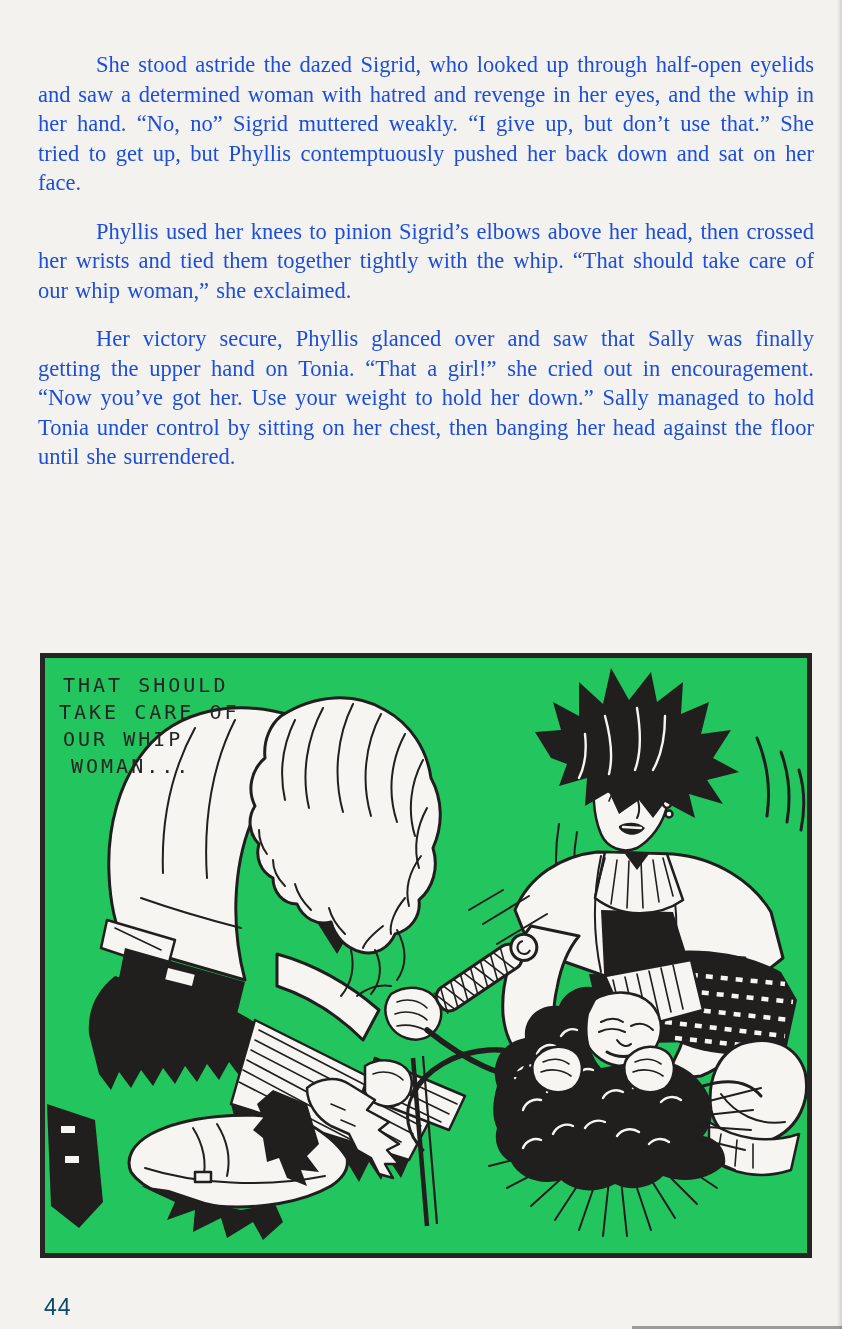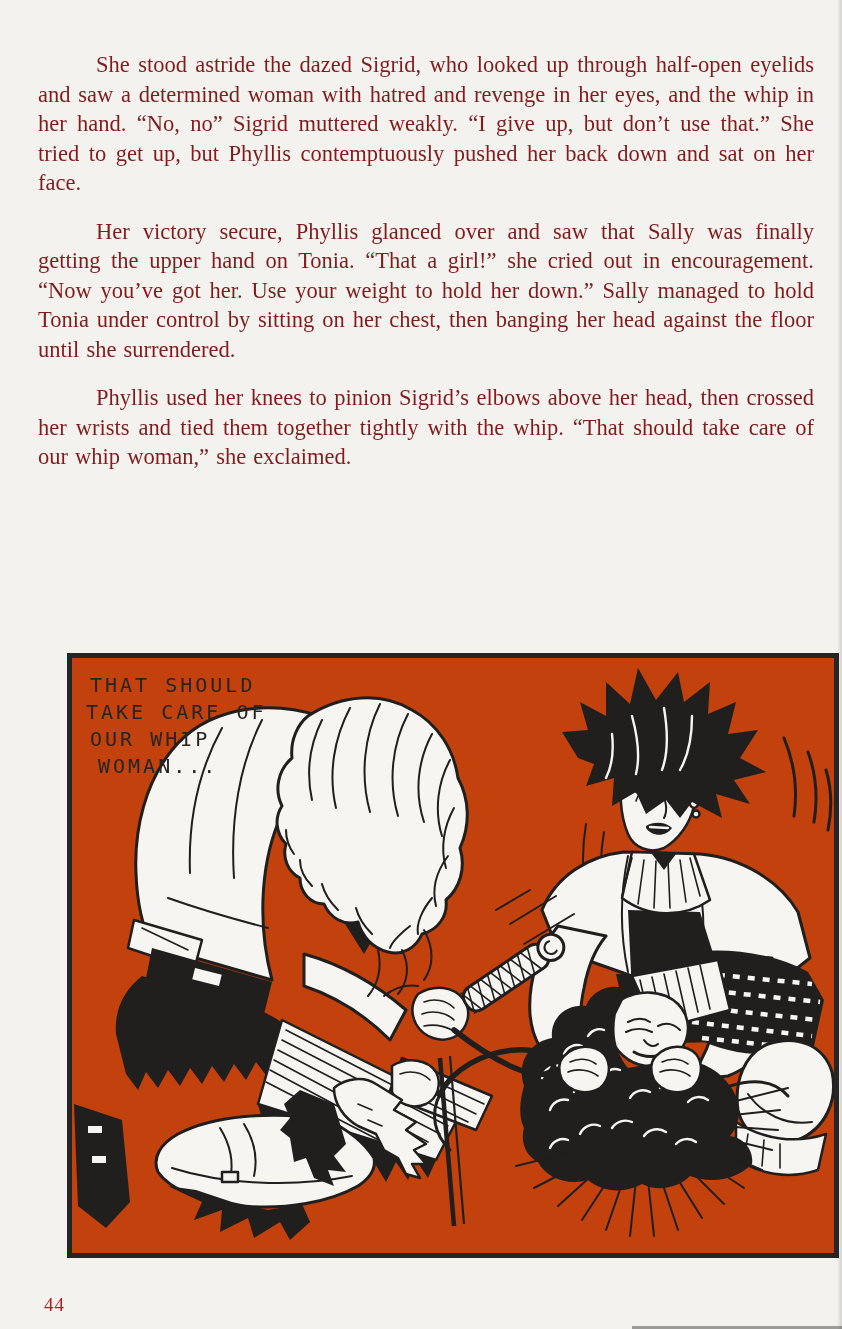--- a/index.html
+++ b/index.html
@@ -2,47 +2,47 @@
 <html><head>
 <meta charset="utf-8">
 <style>
   html,body{margin:0;padding:0;background:#e8e7e4;}
   .page{position:relative;width:842px;height:1329px;background:#f3f2ef;overflow:hidden;
         font-family:"Liberation Serif",serif;}
   .scan-edge-right{position:absolute;right:0;top:0;width:5px;height:100%;
         background:linear-gradient(to left,rgba(60,58,55,.18),rgba(60,58,55,0));}
   .scan-edge-bottom{position:absolute;right:0;bottom:0;width:210px;height:3px;
         background:#55534f;opacity:.55;}
-  .text-block{position:absolute;left:38px;top:50px;width:776px;color:#7f1d1d;
+  .text-block{position:absolute;left:38px;top:50px;width:776px;color:#1d4ed8;
         font-size:22.5px;line-height:29.5px;text-align:justify;word-spacing:1.5px;}
   .text-block p{margin:0 0 19px 0;text-indent:58px;}
   .comic-panel{position:absolute;left:40px;top:653px;width:762px;height:595px;
-        border:5px solid #262524;background:#c2410c;margin-left:27px;}
+        border:5px solid #262524;background:#22c55e;}
   .comic-panel svg{display:block;}
   .ink{fill:#201f1e;}
   .wht{fill:#f6f5f2;stroke:#201f1e;stroke-width:3;stroke-linejoin:round;}
   .wht2{fill:#f6f5f2;stroke:#201f1e;stroke-width:2.5;stroke-linejoin:round;}
   .ln{fill:none;stroke:#201f1e;stroke-width:2;stroke-linecap:round;}
   .ln3{fill:none;stroke:#201f1e;stroke-width:3;stroke-linecap:round;}
   .thin{fill:none;stroke:#201f1e;stroke-width:1.6;stroke-linecap:round;}
   .paperln{fill:none;stroke:#f6f5f2;stroke-width:2.4;stroke-linecap:round;}
   .caption-text{font-family:"DejaVu Sans Mono",monospace;font-size:20px;
         letter-spacing:3px;fill:#262524;}
-  .page-number{position:absolute;left:44px;top:1294px;color:#b91c1c;
-        font-family:Liberation Serif, serif;font-size:19px;letter-spacing:1px;}
+  .page-number{position:absolute;left:44px;top:1294px;color:#0c4a6e;
+        font-family:Liberation Sans, sans-serif;font-size:23px;letter-spacing:1px;}
 </style>
 </head>
 <body>
 
 <div class="page">
 
   <div class="text-block">
     <p>She stood astride the dazed Sigrid, who looked up through half-open eyelids and saw a determined woman with hatred and revenge in her eyes, and the whip in her hand.  “No, no” Sigrid muttered weakly. “I give up, but don’t use that.” She tried to get up, but Phyllis contemptuously pushed her back down and sat on her face.</p>
+    <p>Phyllis used her knees to pinion Sigrid’s elbows above her head, then crossed her wrists and tied them together tightly with the whip. “That should take care of our whip woman,” she exclaimed.</p>
     <p>Her victory secure, Phyllis glanced over and saw that Sally was finally getting the upper hand on Tonia. “That a girl!” she cried out in encouragement. “Now you’ve got her. Use your weight to hold her down.” Sally managed to hold Tonia under control by sitting on her chest, then banging her head against the floor until she surrendered.</p>
-    <p>Phyllis used her knees to pinion Sigrid’s elbows above her head, then crossed her wrists and tied them together tightly with the whip. “That should take care of our whip woman,” she exclaimed.</p>
   </div>
 
   <div class="comic-panel">
     <svg width="762" height="595" viewBox="0 0 762 595">
 
       <g>
 
         <g>
           <path class="ln3" d="M712,80 C722,104 726,130 722,158"></path>
           <path class="ln3" d="M736,94 C744,116 746,140 742,164"></path>

